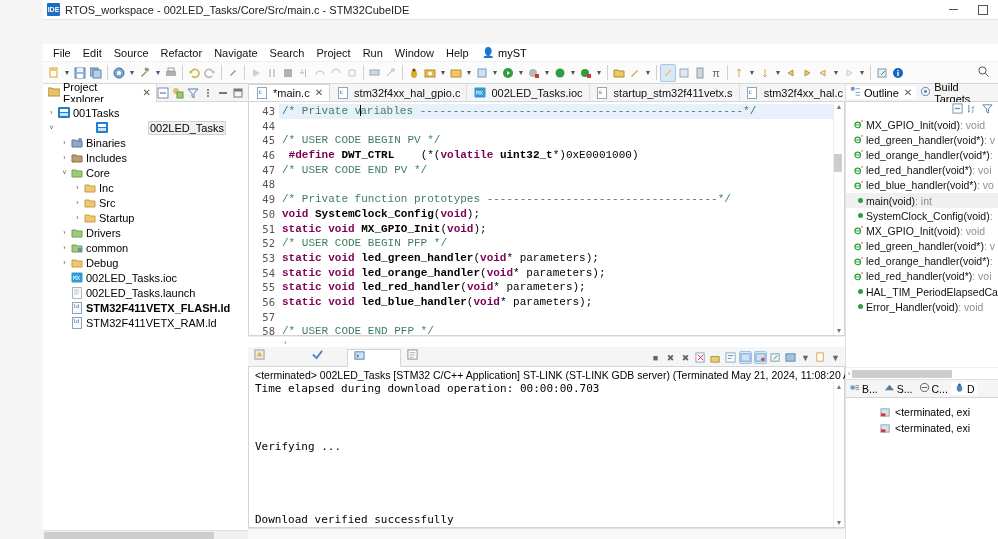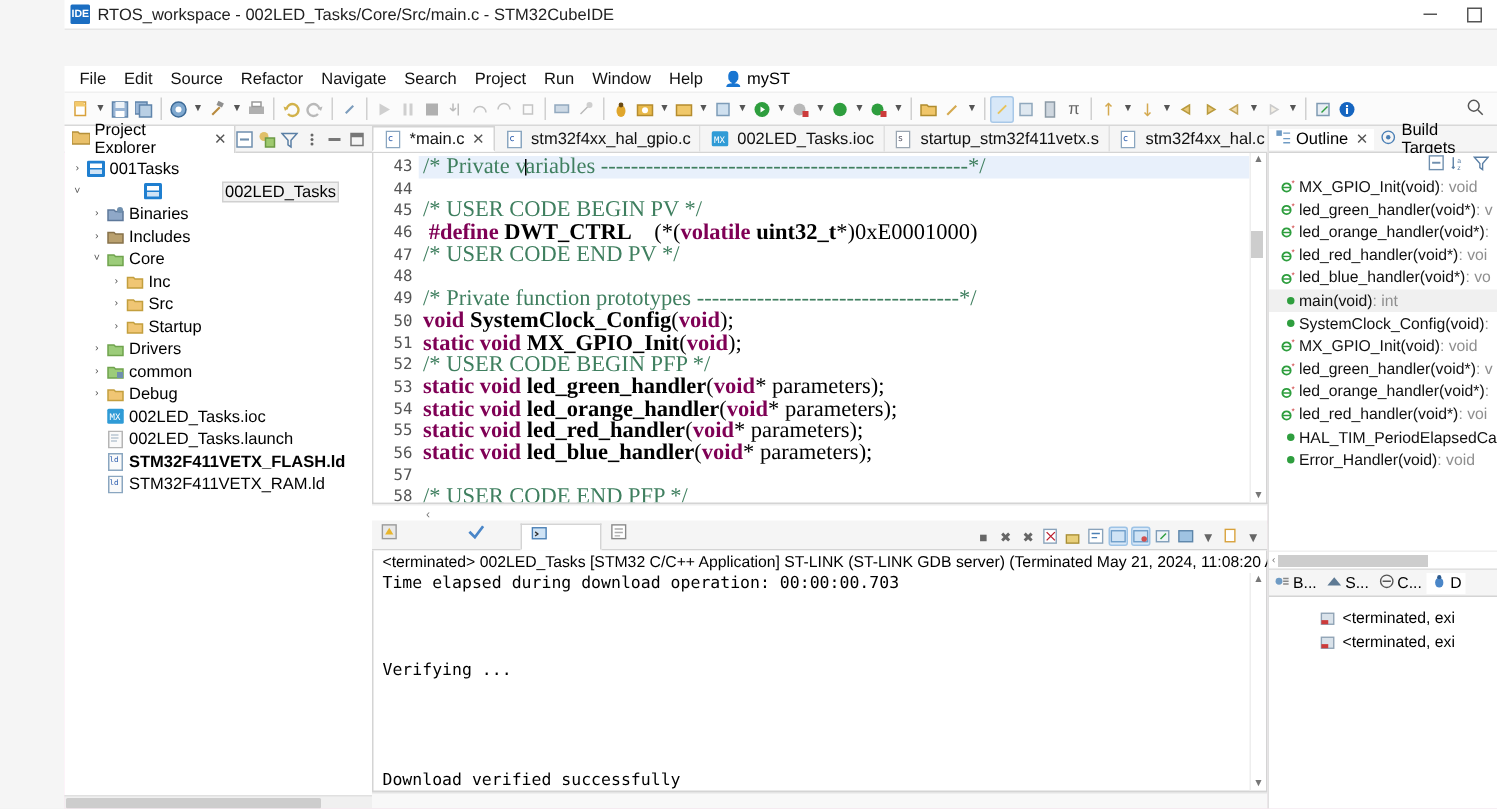--- a/index.html
+++ b/index.html
@@ -47,21 +47,21 @@
   .tb { width:16px; height:18px; display:inline-flex; align-items:center; justify-content:center;
         font-size:11px; color:#666; }
   .tb svg { display:block; }
   .tb-arrow { width:10px; height:18px; display:inline-flex; align-items:center; justify-content:center;
               font-size:7px; color:#555; }
   .tb-sep { width:1px; height:15px; background:#d0d0d0; margin:0 3px; }
   .tb-search { margin-left:auto; margin-right:8px; color:#555; font-size:12px; }
   .tb.active { background:#d8e8f8; border:1px solid #a8c8e8; border-radius:2px; }
 
   
-  .body { flex:1; display:flex; min-height:0; background:#f9a8d4; }
+  .body { flex:1; display:flex; min-height:0; background:#14532d; }
 
   
   .left { width:205px; display:flex; flex-direction:column; background:#fff; min-height:0; }
   .view-tabs {
     height:18px; display:flex; align-items:center; background:#f5f5f5;
     border-bottom:1px solid #d4d4d4; position:relative;
   }
   .view-tab {
     display:flex; align-items:center; gap:3px; padding:0 5px; height:18px; font-size:11px;
     background:#fff; border-right:1px solid #d4d4d4;
@@ -90,22 +90,22 @@
           border-right:1px solid #e0e0e0; background:#f5f5f5; color:#111; }
   .etab.active { background:#fff; border-top:1px solid #d4d4d4; border-left:1px solid #d4d4d4;
                  border-right:1px solid #d4d4d4; border-bottom:1px solid #fff; }
   .etab-mm { margin-left:auto; display:flex; align-items:center; gap:6px; padding-right:5px; color:#555; font-size:9px;}
 
   .editor { flex:0 0 234px; background:#fff; display:flex; position:relative; overflow:hidden;
             border:1px solid #d4d4d4; border-top:none; }
   .gutter { width:30px; background:#fff; text-align:right; padding-right:4px; padding-top:2px;
             font-family:"DejaVu Sans Mono", monospace; font-size:10.5px; color:#555; flex:0 0 30px; }
   .gline { height:14.7px; line-height:14.7px; }
-  .codearea { flex:1; padding-top:2px; font-family:Liberation Serif, serif;
-              font-size:15px; overflow:hidden; position:relative; }
+  .codearea { flex:1; padding-top:2px; font-family:Liberation Mono, monospace;
+              font-size:11px; overflow:hidden; position:relative; }
   .cline { height:14.7px; line-height:14.7px; white-space:pre; padding-left:3px; }
   .cline.hl { background:#e8f0fb; }
   .cmt { color:#3f7f5f; }
   .kw  { color:#7f0055; font-weight:bold; }
   .pp  { color:#7f0055; font-weight:bold; }
   .fn  { color:#000; font-weight:bold; }
   .caret { display:inline-block; width:1px; height:11px; background:#000; vertical-align:-2px;
            margin:0 -1px; }
 
   .ed-vsb { width:11px; background:#fff; border-left:1px solid #eee; display:flex;

